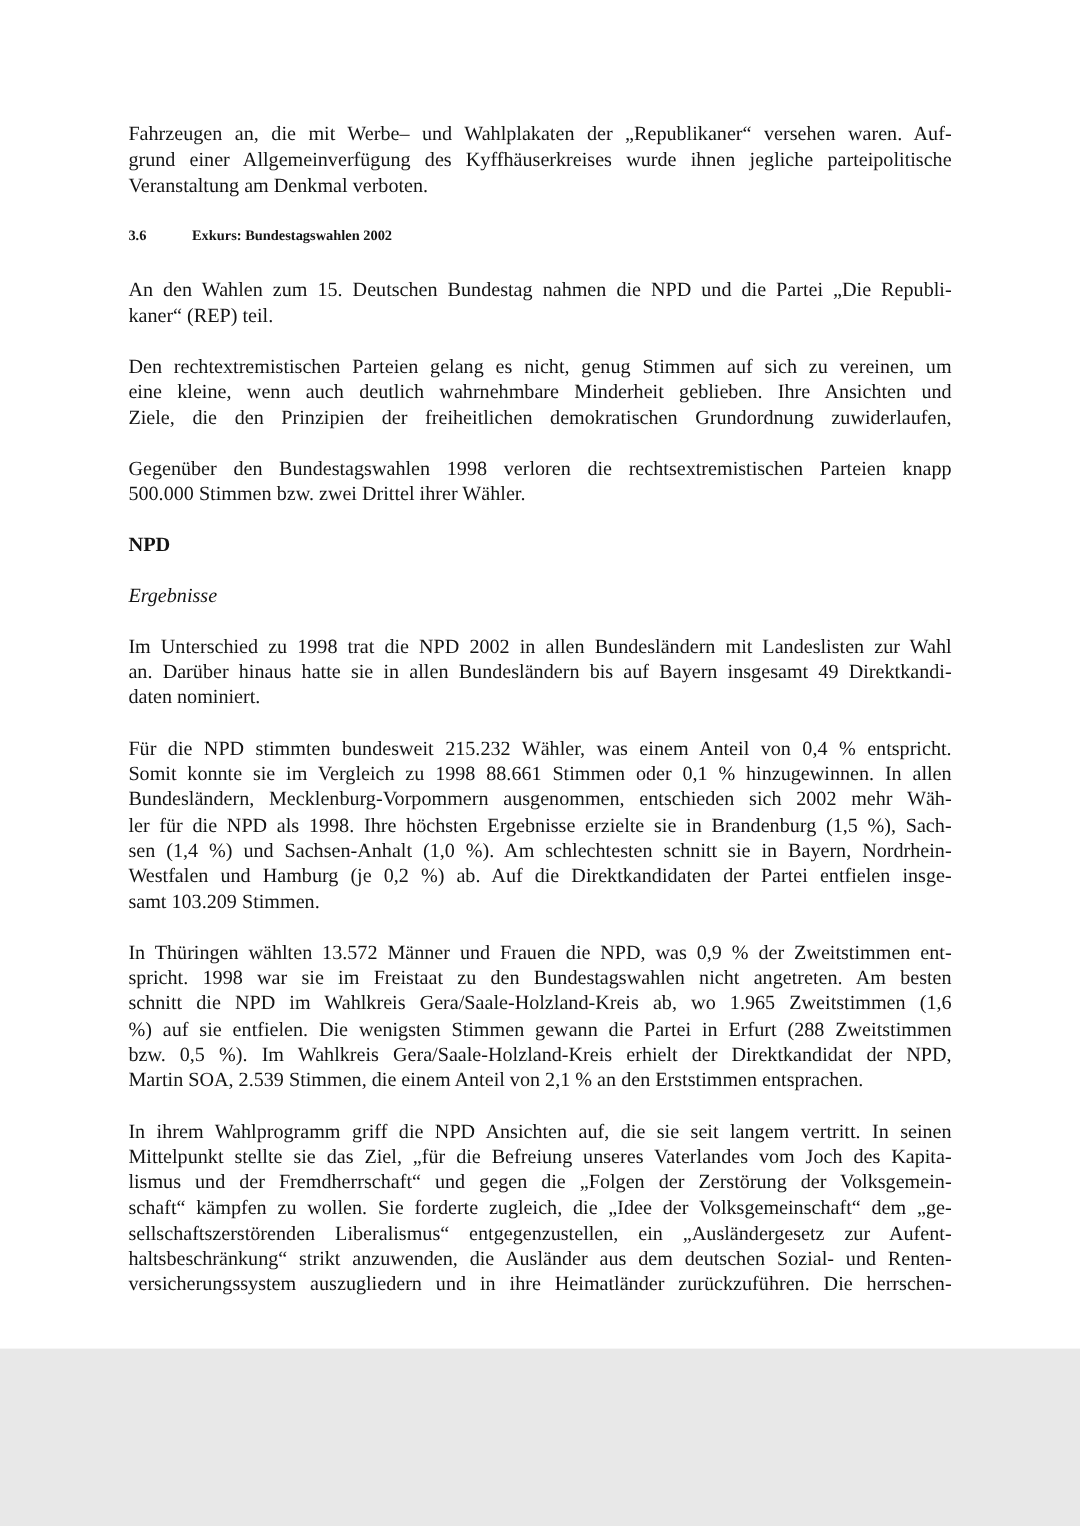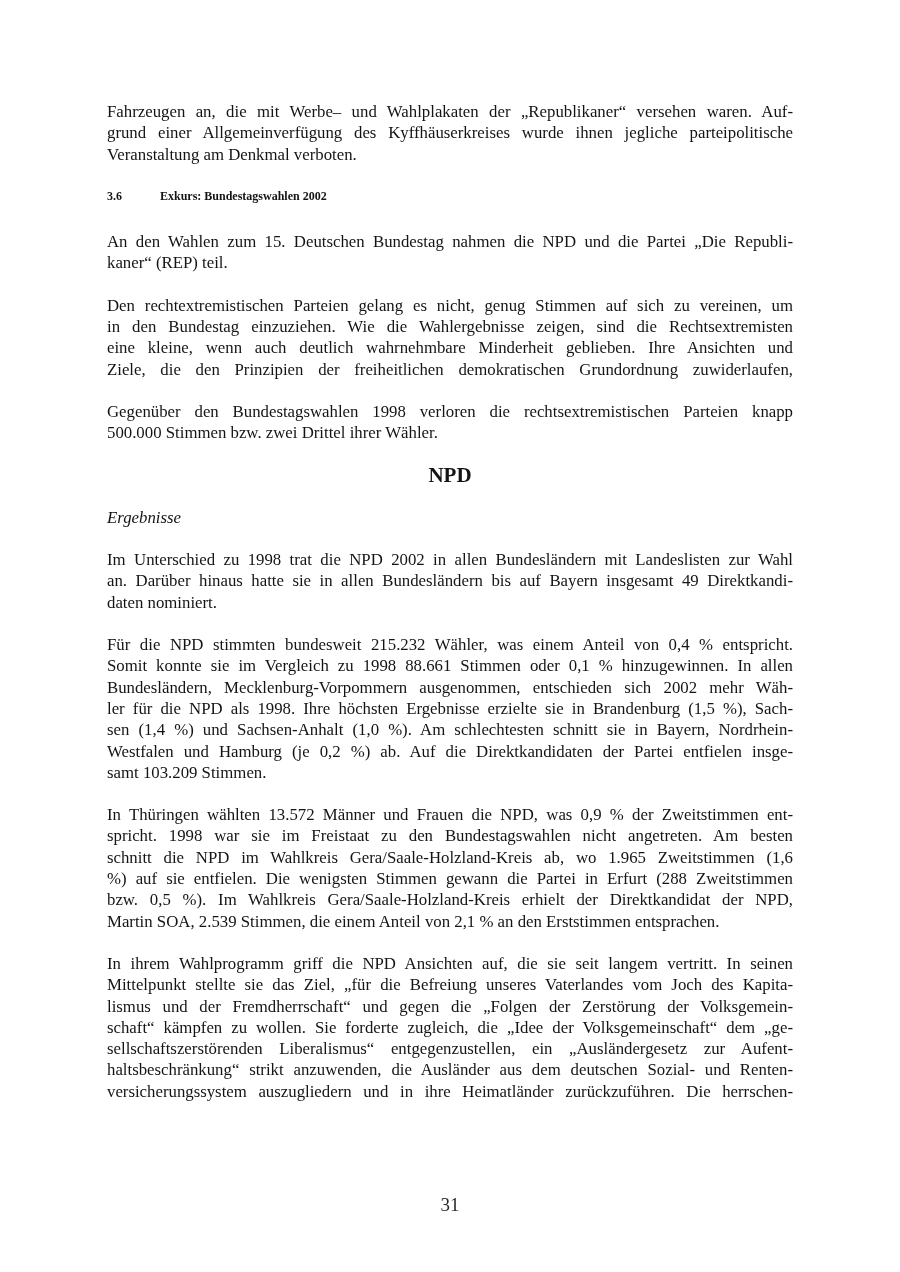--- a/index.html
+++ b/index.html
@@ -3,21 +3,21 @@
 <meta charset="utf-8">
 <style>
   html, body {
     margin: 0;
     padding: 0;
     background: #e8e8e8;
   }
   .page {
     position: relative;
     width: 900px;
-    height: 1272px;
+    height: 1124px;
     background: #ffffff;
     overflow: hidden;
     font-family: "Liberation Serif", "DejaVu Serif", serif;
     color: #141414;
   }
   .content {
     position: absolute;
     left: 107px;
     top: 101px;
     width: 686px;
@@ -41,24 +41,23 @@
     font-size: 12px;
     font-weight: bold;
     line-height: 21.3px;
   }
   .section-heading .num {
     display: inline-block;
     width: 53px;
   }
   .subheading-bold {
     margin: 12px 0 21px 0;
-    font-size: 21px;
+    font-size: 17px;
     font-weight: bold;
     line-height: 21.3px;
-    text-align: center;
   }
   .subheading-italic {
     margin: 0 0 21px 0;
     font-size: 16.8px;
     font-weight: normal;
     font-style: italic;
     line-height: 21.3px;
   }
   .page-number {
     position: absolute;
@@ -80,21 +79,20 @@
         <div class="line fill">grund einer Allgemeinverfügung des Kyffhäuserkreises wurde ihnen jegliche parteipolitische</div>
         <div class="line">Veranstaltung am Denkmal verboten.</div>
       </div>
       <h2 class="section-heading"><span class="num">3.6</span><span>Exkurs: Bundestagswahlen 2002</span></h2>
       <div class="paragraph">
         <div class="line fill">An den Wahlen zum 15. Deutschen Bundestag nahmen die NPD und die Partei „Die Republi-</div>
         <div class="line">kaner“ (REP) teil.</div>
       </div>
       <div class="paragraph">
         <div class="line fill">Den rechtextremistischen Parteien gelang es nicht, genug Stimmen auf sich zu vereinen, um</div>
-        <div class="line fill">in den Bundestag einzuziehen. Wie die Wahlergebnisse zeigen, sind die Rechtsextremisten</div>
         <div class="line fill">eine kleine, wenn auch deutlich wahrnehmbare Minderheit geblieben. Ihre Ansichten und</div>
         <div class="line fill">Ziele, die den Prinzipien der freiheitlichen demokratischen Grundordnung zuwiderlaufen,</div>
       </div>
       <div class="paragraph">
         <div class="line fill">Gegenüber den Bundestagswahlen 1998 verloren die rechtsextremistischen Parteien knapp</div>
         <div class="line">500.000 Stimmen bzw. zwei Drittel ihrer Wähler.</div>
       </div>
       <h3 class="subheading-bold">NPD</h3>
       <h3 class="subheading-italic">Ergebnisse</h3>
       <div class="paragraph">

